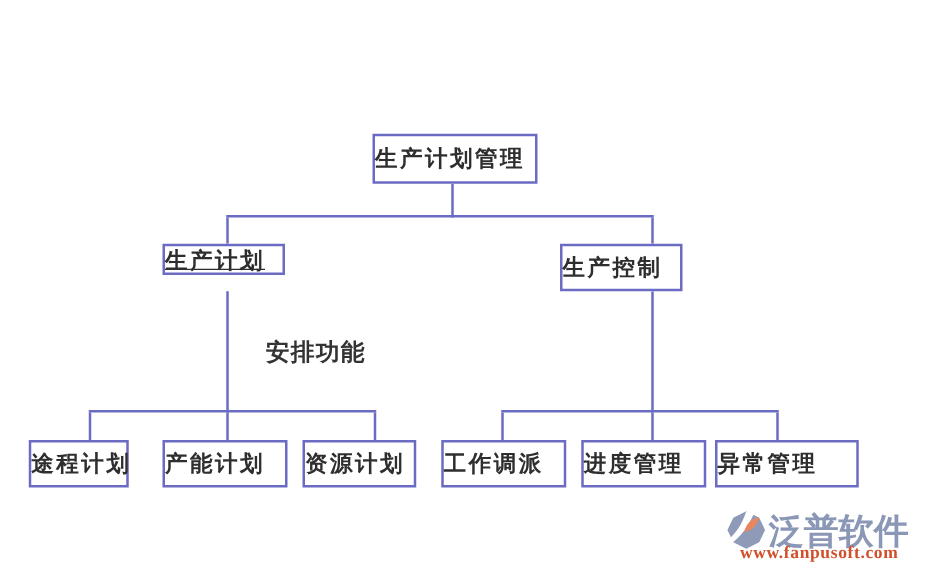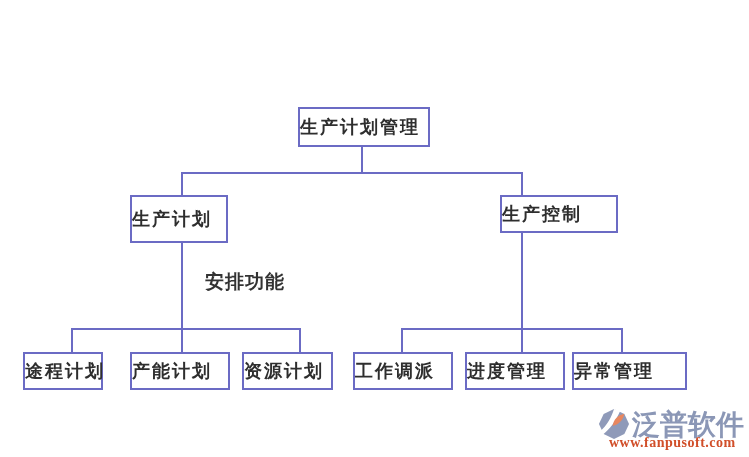--- a/index.html
+++ b/index.html
@@ -31,49 +31,49 @@
   .func-label {
     position: absolute;
     font-size: 19px;
     font-weight: 700;
     color: #333333;
     letter-spacing: 1px;
     white-space: nowrap;
   }
   
   .node-root   { left: 298px; top: 107px; width: 132px; height: 40px; }
-  .node-l2-left  { left: 130px; top: 195px; width: 98px;  height: 48px; }
-  .node-l2-right { left: 500px; top: 195px; width: 118px;  height: 38px; }
+  .node-l2-left  { left: 130px; top: 195px; width: 98px;  height: 25px; text-decoration: underline; }
+  .node-l2-right { left: 448px; top: 195px; width: 98px;  height: 38px; }
   .leaf-1 { left: 23px;  top: 352px; width: 80px; height: 38px; }
   .leaf-2 { left: 130px; top: 352px; width: 100px; height: 38px; }
   .leaf-3 { left: 242px; top: 352px; width: 91px; height: 38px; }
   .leaf-4 { left: 353px; top: 352px; width: 100px; height: 38px; }
   .leaf-5 { left: 465px; top: 352px; width: 100px; height: 38px; }
   .leaf-6 { left: 572px; top: 352px; width: 115px; height: 38px; }
-  .label-left  { left: 205px; top: 269px; width: 95px; }
+  .label-left  { left: 205px; top: 269px; width: 95px; text-align: center; }
   .label-right { left: 412px; top: 266px; width: 95px; text-align: center; }
   
   .ln-root-stem   { left: 361px; top: 147px; width: 2px;   height: 27px; }
   .ln-top-h       { left: 181px; top: 172px; width: 342px; height: 2px;  }
   .ln-drop-left   { left: 181px; top: 174px; width: 2px;   height: 21px; }
   .ln-drop-right  { left: 521px; top: 174px; width: 2px;   height: 21px; }
   .ln-left-stem   { left: 181px; top: 233px; width: 2px;   height: 97px; }
   .ln-left-h      { left: 71px;  top: 328px; width: 230px; height: 2px;  }
   .ln-ll-1        { left: 71px;  top: 330px; width: 2px;   height: 22px; }
   .ln-ll-2        { left: 181px; top: 330px; width: 2px;   height: 22px; }
   .ln-ll-3        { left: 299px; top: 330px; width: 2px;   height: 22px; }
   .ln-right-stem  { left: 521px; top: 233px; width: 2px;   height: 97px; }
   .ln-right-h     { left: 401px; top: 328px; width: 222px; height: 2px;  }
   .ln-rl-1        { left: 401px; top: 330px; width: 2px;   height: 22px; }
   .ln-rl-2        { left: 521px; top: 330px; width: 2px;   height: 22px; }
   .ln-rl-3        { left: 621px; top: 330px; width: 2px;   height: 22px; }
   
   .watermark {
     position: absolute;
-    left: 596px;
+    left: 579px;
     top: 404px;
     width: 150px;
     height: 50px;
   }
   .wm-logo {
     position: absolute;
     left: 2px;
     top: 4px;
     width: 32px;
     height: 32px;

